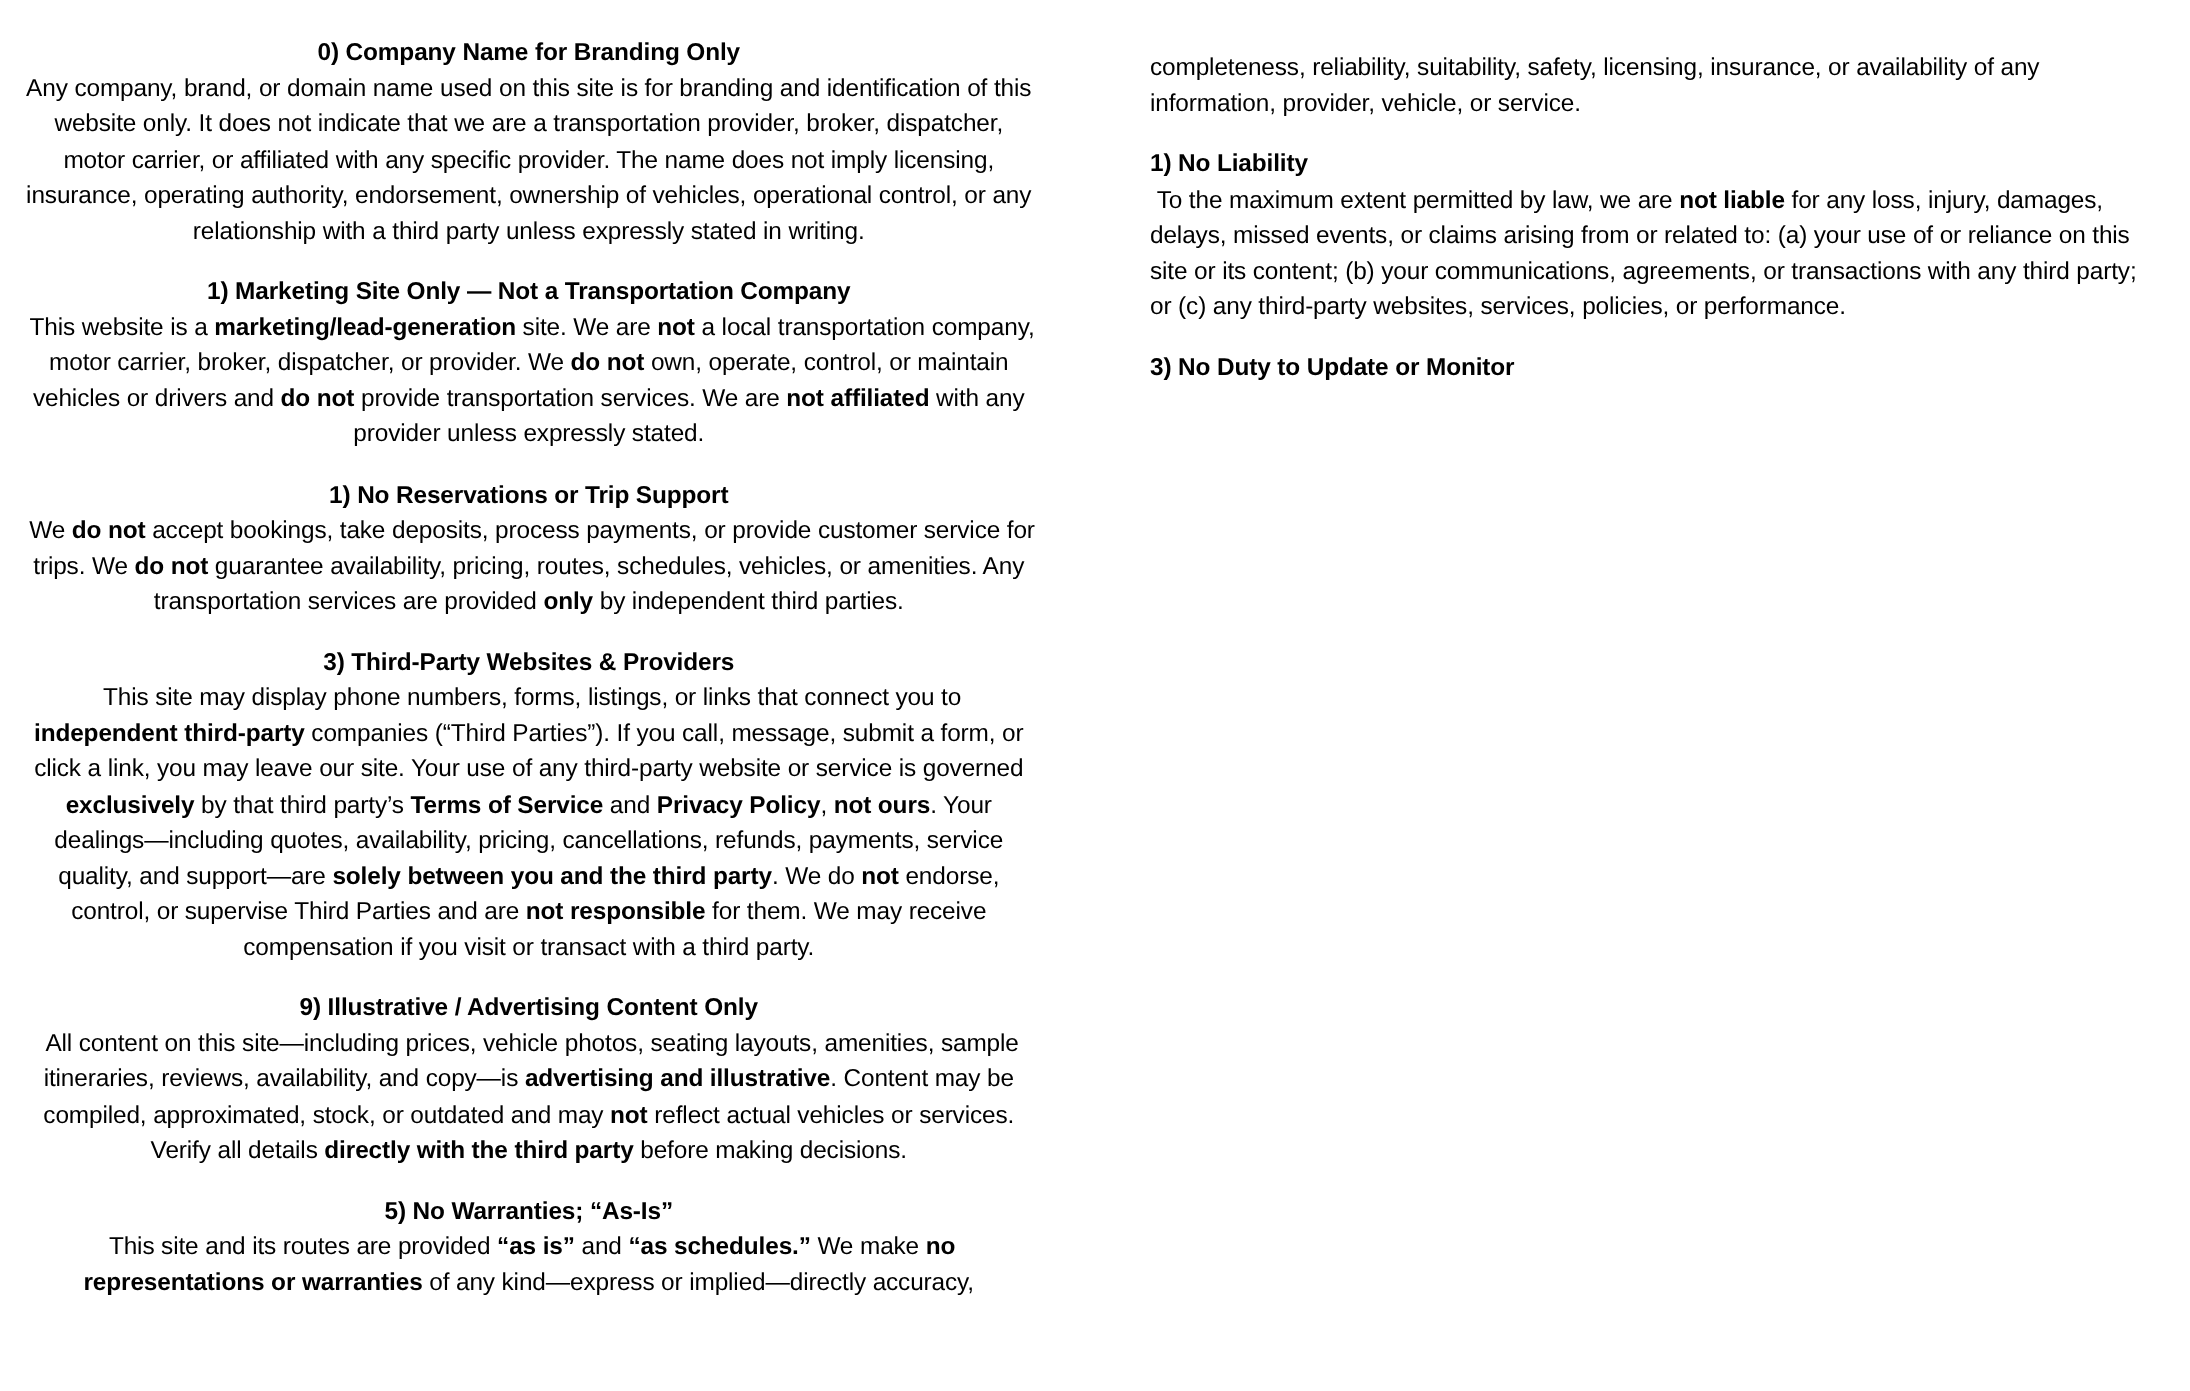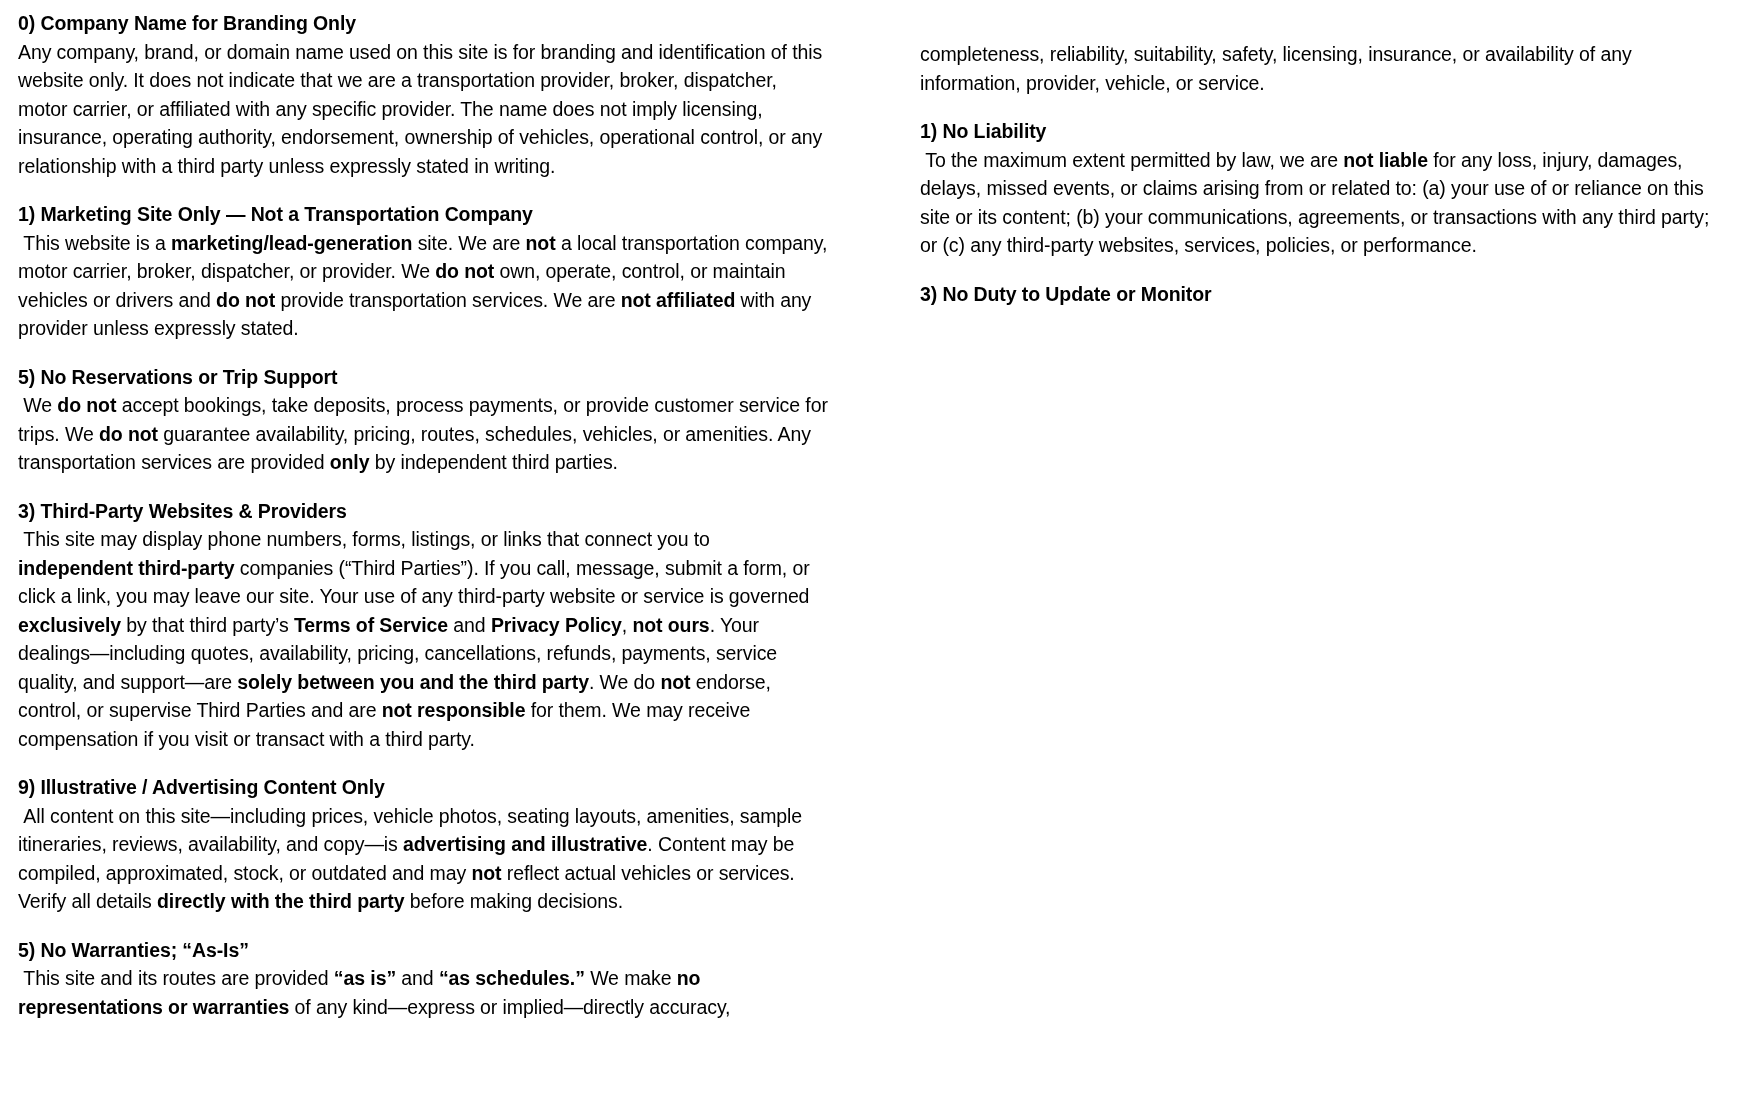--- a/index.html
+++ b/index.html
@@ -8,21 +8,21 @@
     width: 1752px;
     height: 1113px;
     background: #ffffff;
     color: #000000;
     font-family: "Liberation Sans", sans-serif;
     position: relative;
     overflow: hidden;
   }
   .page { position: absolute; inset: 0; }
   .column { position: absolute; top: 0; }
-  .column-left  { left: 18px;  width: 810px; padding-top: 9px; }
+  .column-left  { left: 18px;  width: 810px; padding-top: 28px; text-align: center; }
   .column-right { left: 920px; width: 800px; padding-top: 40px; }
   .block { margin: 0 0 20px 0; }
   .heading, .body {
     font-size: 19.5px;
     line-height: 28.5px;
     margin: 0;
     letter-spacing: -0.1px;
   }
   .heading { font-weight: 700; }
   .body { font-weight: 400; white-space: pre-wrap; }
@@ -35,21 +35,21 @@
   <section class="column column-left" id="colLeft">
       <div class="block">
         <h2 class="heading">0) Company Name for Branding Only</h2>
         <p class="body"><span>Any company, brand, or domain name used on this site is for branding and identification of this website only. It does not indicate that we are a transportation provider, broker, dispatcher, motor carrier, or affiliated with any specific provider. The name does not imply licensing, insurance, operating authority, endorsement, ownership of vehicles, operational control, or any relationship with a third party unless expressly stated in writing.</span></p>
       </div>
       <div class="block">
         <h2 class="heading">1) Marketing Site Only — Not a Transportation Company</h2>
         <p class="body"><span> This website is a </span><span class="bold">marketing/lead-generation</span><span> site. We are </span><span class="bold">not</span><span> a local transportation company, motor carrier, broker, dispatcher, or provider. We </span><span class="bold">do not</span><span> own, operate, control, or maintain vehicles or drivers and </span><span class="bold">do not</span><span> provide transportation services. We are </span><span class="bold">not affiliated</span><span> with any provider unless expressly stated.</span></p>
       </div>
       <div class="block">
-        <h2 class="heading">5) No Reservations or Trip Support</h2>
+        <h2 class="heading">1) No Reservations or Trip Support</h2>
         <p class="body"><span> We </span><span class="bold">do not</span><span> accept bookings, take deposits, process payments, or provide customer service for trips. We </span><span class="bold">do not</span><span> guarantee availability, pricing, routes, schedules, vehicles, or amenities. Any transportation services are provided </span><span class="bold">only</span><span> by independent third parties.</span></p>
       </div>
       <div class="block">
         <h2 class="heading">3) Third-Party Websites &amp; Providers</h2>
         <p class="body"><span> This site may display phone numbers, forms, listings, or links that connect you to </span><span class="bold">independent third-party</span><span> companies (“Third Parties”). If you call, message, submit a form, or click a link, you may leave our site. Your use of any third-party website or service is governed </span><span class="bold">exclusively</span><span> by that third party’s </span><span class="bold">Terms of Service</span><span> and </span><span class="bold">Privacy Policy</span><span>, </span><span class="bold">not ours</span><span>. Your dealings—including quotes, availability, pricing, cancellations, refunds, payments, service quality, and support—are </span><span class="bold">solely between you and the third party</span><span>. We do </span><span class="bold">not</span><span> endorse, control, or supervise Third Parties and are </span><span class="bold">not responsible</span><span> for them. We may receive compensation if you visit or transact with a third party.</span></p>
       </div>
       <div class="block">
         <h2 class="heading">9) Illustrative / Advertising Content Only</h2>
         <p class="body"><span> All content on this site—including prices, vehicle photos, seating layouts, amenities, sample itineraries, reviews, availability, and copy—is </span><span class="bold">advertising and illustrative</span><span>. Content may be compiled, approximated, stock, or outdated and may </span><span class="bold">not</span><span> reflect actual vehicles or services. Verify all details </span><span class="bold">directly with the third party</span><span> before making decisions.</span></p>
       </div>

